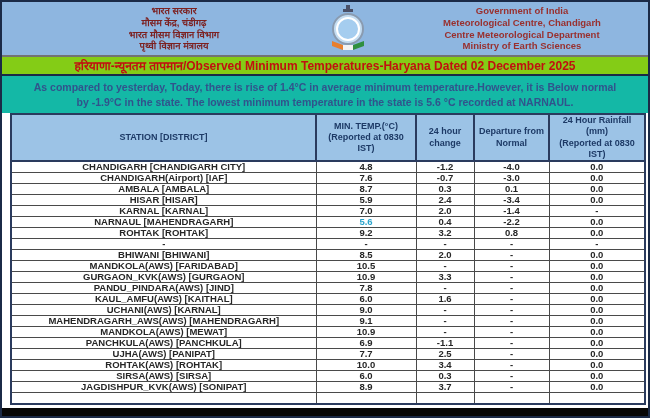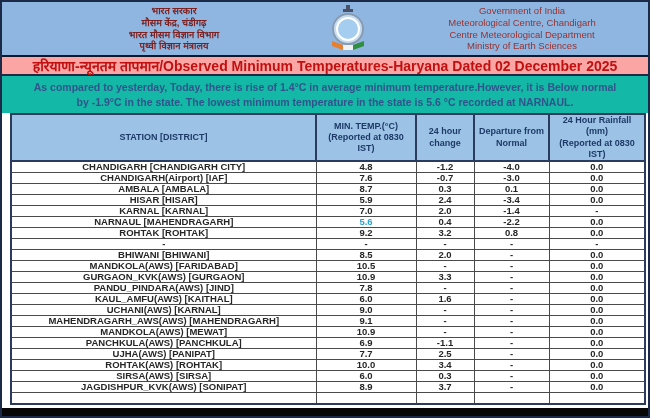--- a/index.html
+++ b/index.html
@@ -3,36 +3,36 @@
 <meta charset="utf-8">
 <style>
   html,body { margin:0; padding:0; background:#e8e8e8; }
   .page {
     width:650px; height:418px; box-sizing:border-box; position:relative;
     background:#ffffff; border:2px solid #1b2a47; overflow:hidden;
     font-family:"Liberation Sans","DejaVu Sans",sans-serif;
   }
   .banner {
     height:53px; background:#8eb6e0; display:flex; align-items:center;
-    border-bottom:2px solid #0f172a;
+    border-bottom:2px solid #737373;
     padding-left:46px;
   }
   .hindi-block {
     width:42%; text-align:center; color:#7c2121; font-weight:bold;
     font-size:9.5px; line-height:1.25;
   }
   .logo-wrap { width:16%; display:flex; justify-content:center; align-items:center; }
   .english-block {
-    width:42%; text-align:center; color:#99302e; font-weight:normal;
+    width:42%; text-align:center; color:#99302e; font-weight:bold;
     font-size:9.5px; line-height:1.25;
   }
   .title-bar {
     height:17px; display:flex; align-items:center; justify-content:center;
-    color:#c01010; font-weight:bold; font-size:14px;
-    border-bottom:2px solid #1b2a47; background:#fca5a5; white-space:nowrap;text-align:right;
+    color:#c01010; font-weight:bold; font-size:12px;
+    border-bottom:2px solid #1b2a47; background:#84cc16; white-space:nowrap;text-align:right;
   }
   .summary {
     height:37px; display:flex; align-items:center; justify-content:center;
     text-align:center; color:#31538c; font-weight:bold; font-size:10.5px;
     line-height:1.4; padding:0 26px; background:#14b8a6;
   }
   table.obs {
     width:634px; margin:0 8px; border-collapse:collapse; table-layout:fixed;
     border:2px solid #2a3b5e;
   }

